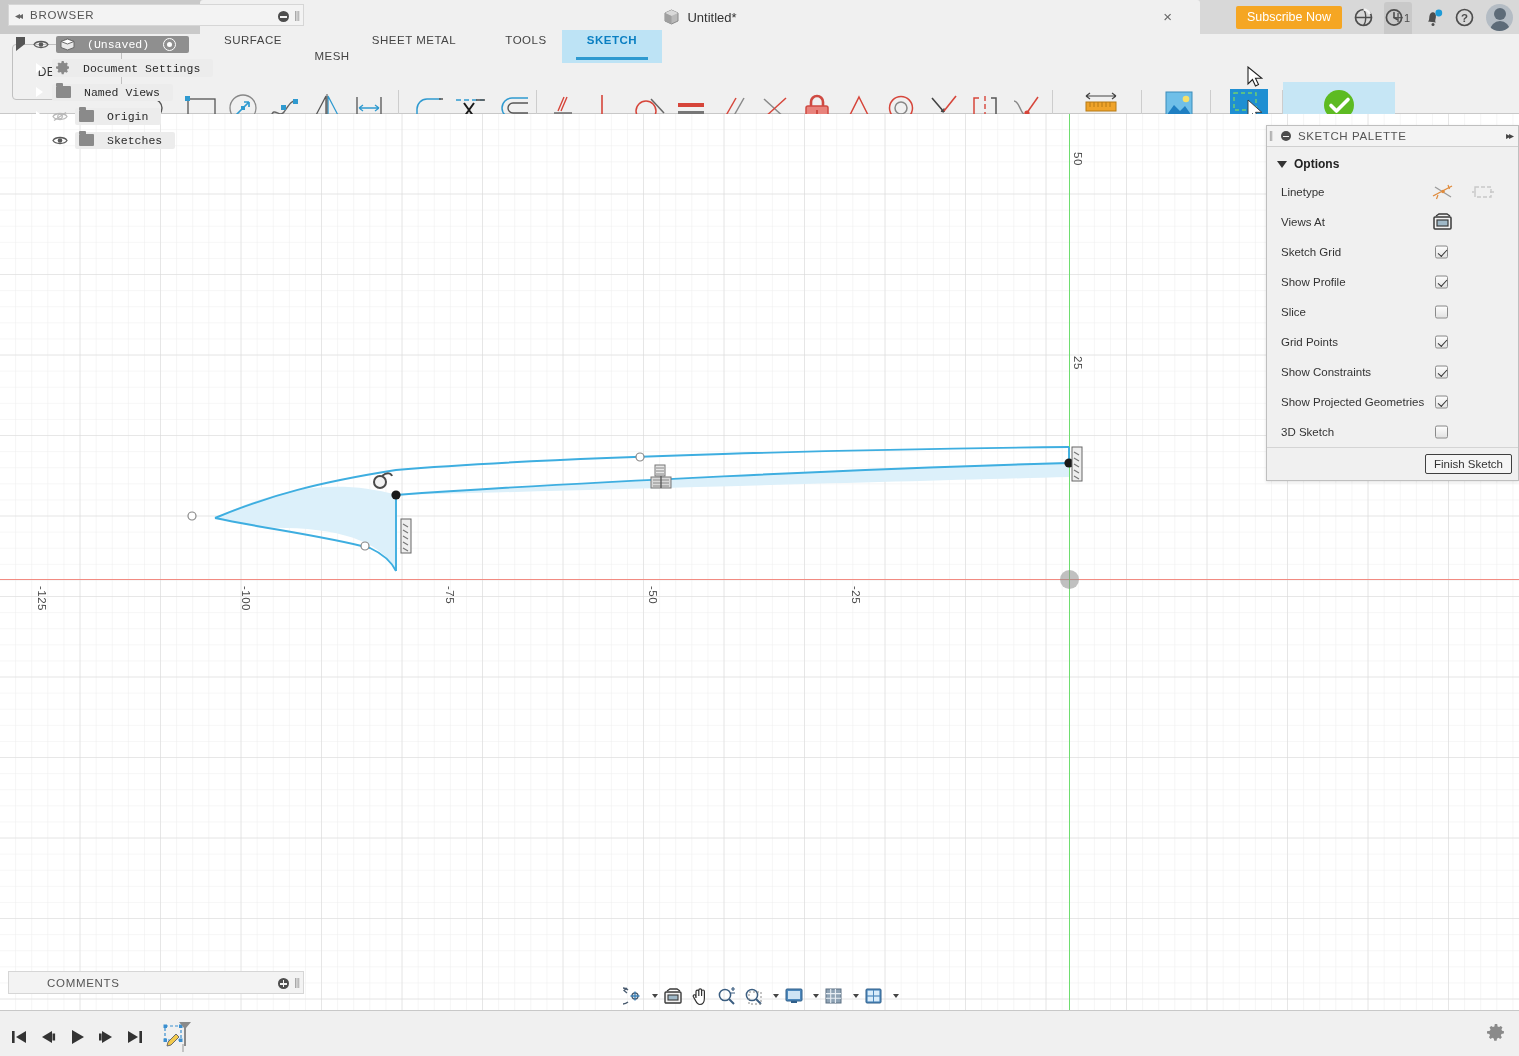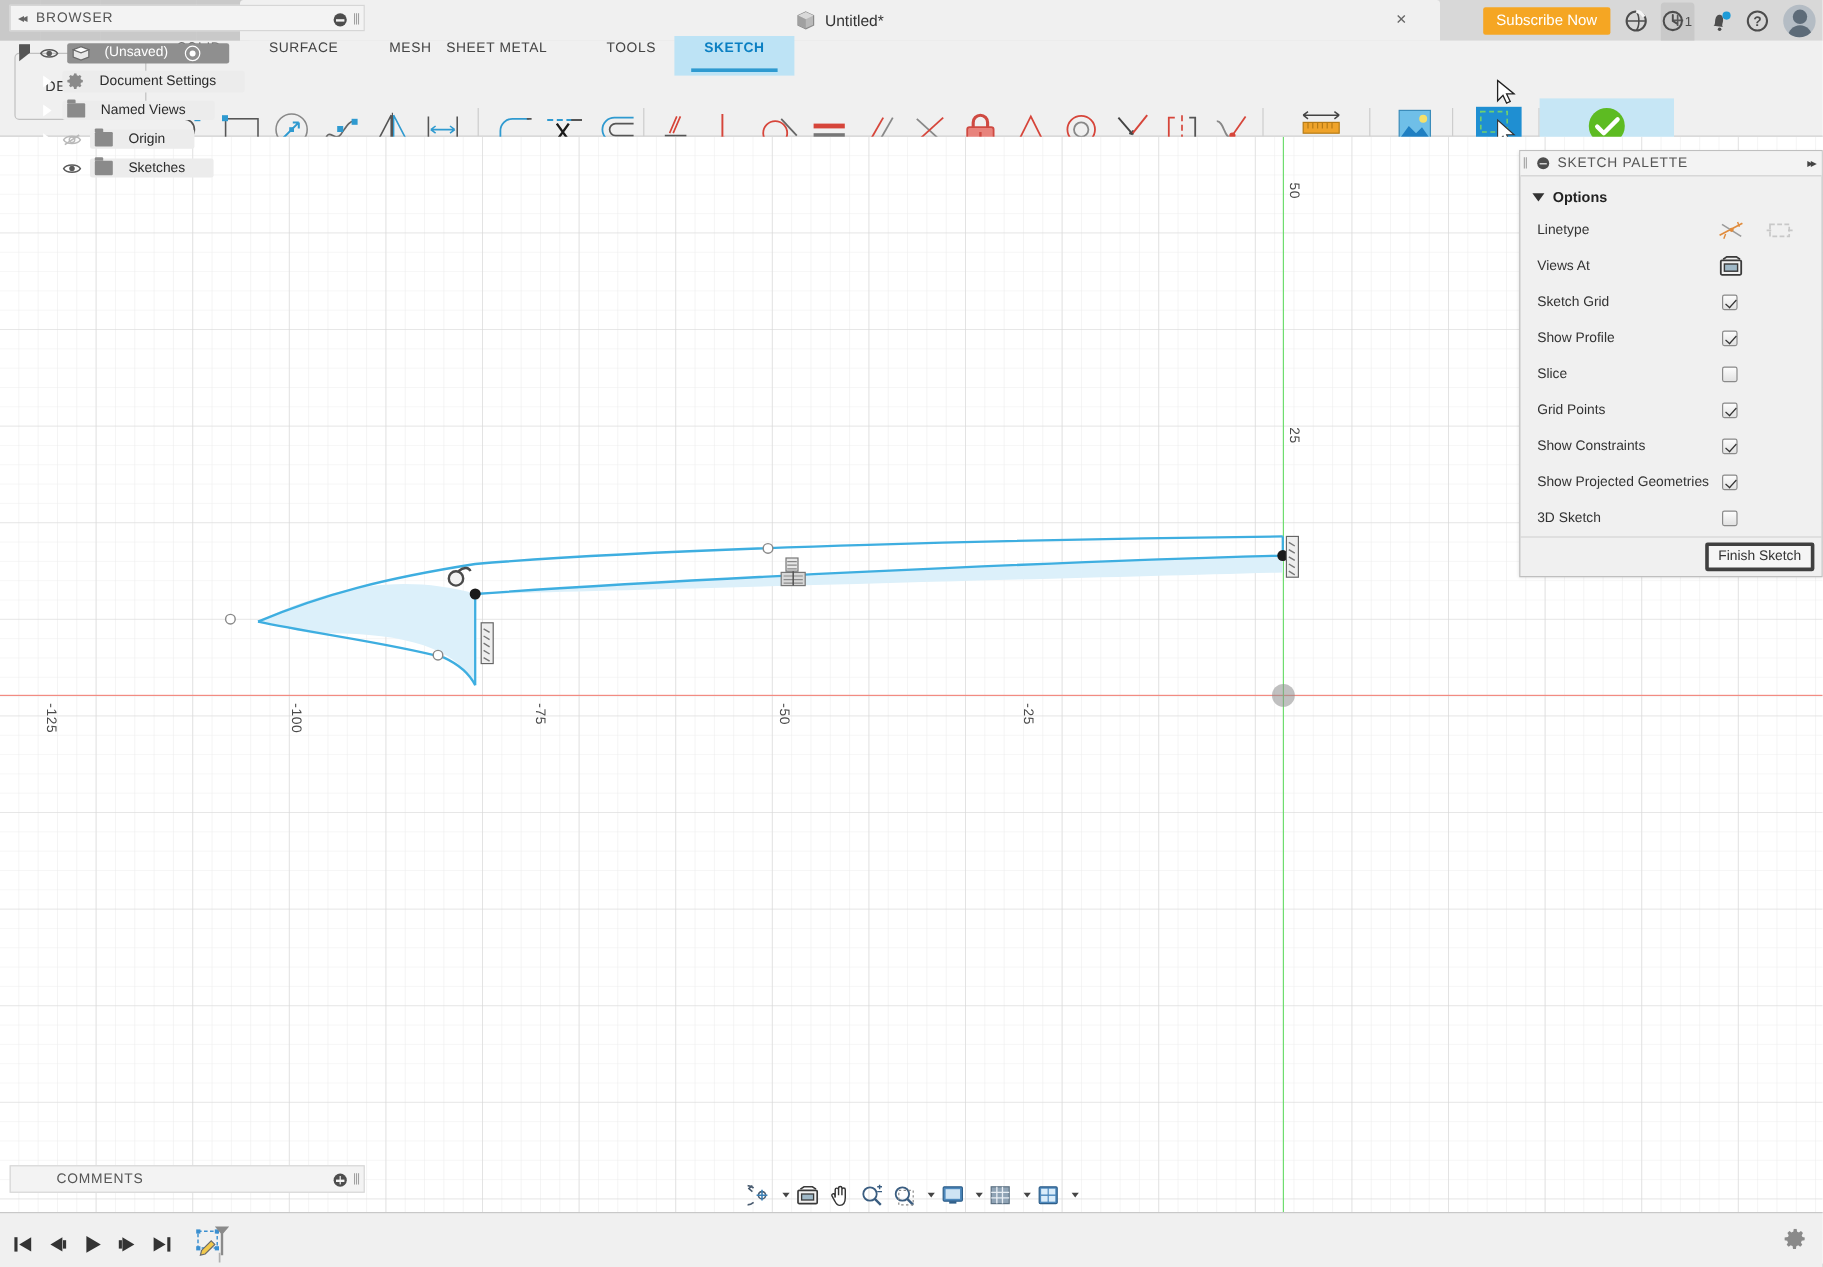--- a/index.html
+++ b/index.html
@@ -112,21 +112,21 @@
     position: absolute; right: 14px; top: 6px; width: 11px; height: 11px;
     border-radius: 50%; background: #4d4d4d;
   }
   .minus-circle::after { content:""; position:absolute; left:2px; top:5px; width:7px; height:1.5px; background:#f3f3f3;}
   .grip { position:absolute; right:4px; top:5px; font-size:10px; color:#999; letter-spacing:-1px;}
   .btree { padding-top: 6px; }
   .brow {
     height: 24px; display: flex; align-items: center; font-size: 11.5px; color: #2b2b2b;
     padding-left: 18px; cursor: pointer;
   }
-  .brow .pill { background: #ececec; padding: 2px 24px 2px 4px; display:flex; align-items:center; gap:6px; border-radius:2px;}
+  .brow .pill { background: #ececec; padding: 2px 13px 2px 4px; display:flex; align-items:center; gap:6px; border-radius:2px;font-family:Liberation Mono, monospace;}
   .brow.sel .pill { background: #8f8f8f; color: #fff; }
   .tri-collapse { width:0;height:0;border-top:7px solid transparent;border-bottom:7px solid transparent;border-right:9px solid #555; margin-right:8px;}
   .tri-expand { width:0;height:0;border-top:5px solid transparent;border-bottom:5px solid transparent;border-left:7px solid transparent; position:relative; margin-right:9px; margin-left:10px;}
   .tri-expand::after { content:""; position:absolute; left:-7px; top:-5px; width:0;height:0;border-top:5px solid transparent;border-bottom:5px solid transparent;border-left:7px solid #fff; }
   .eye { width: 16px; height: 11px; margin-right: 7px; position: relative; }
   .folder { width:15px;height:12px;background:#8a8a8a; position:relative; margin-right:7px; border-radius:1px;}
   .folder::before{content:"";position:absolute;left:0;top:-3px;width:7px;height:3px;background:#8a8a8a;border-radius:1px 1px 0 0;}
   .gear-s { width:14px;height:14px; margin-right:7px;}
   .cube-s { width:15px;height:13px; margin-right:6px;}
   .radio-dot { width:13px;height:13px;border-radius:50%;border:1.5px solid #fff; position:relative; margin-left:8px;}
@@ -168,21 +168,21 @@
   .cbx {
     width: 13px; height: 13px; border: 1px solid #8a8a8a; border-radius: 2px;
     background: linear-gradient(#fdfdfd,#e2e2e2); position: relative; cursor: pointer;
   }
   .cbx.on::after {
     content:""; position:absolute; left:3.5px; top:0.5px; width:4px; height:8px;
     border: solid #333; border-width: 0 1.6px 1.6px 0; transform: rotate(42deg);
   }
   .pal-foot { border-top: 1px solid #d4d4d4; height: 33px; display:flex; align-items:center; justify-content:flex-end; padding-right: 6px;}
   .finish-sketch-btn {
-    border: 3px solid #404040; background: #f5f5f5; font-size: 11.5px; color: #333;
+    border: 1px solid #404040; background: #f5f5f5; font-size: 11.5px; color: #333;
     padding: 3px 8px; cursor: pointer; border-radius: 2px;
   }
 
   
   .navbar {
     position: absolute; bottom: 46px; left: 50%; transform: translateX(-50%);
     height: 28px; display: flex; align-items: center; gap: 3px; z-index: 20;
   }
   .navbtn { width: 24px; height: 24px; display:flex;align-items:center;justify-content:center; cursor:pointer;}
 
@@ -301,21 +301,21 @@
       <span>DESIGN</span>
         <span class="caret-sm"></span>
     </div>
 
     <div class="ribtab" style="left:140px; width:52px;">
       <span>SOLID</span>
     </div>
     <div class="ribtab" style="left:215px; width:76px;">
       <span>SURFACE</span>
     </div>
-    <div class="ribtab" style="left:316px; width:52px;">
+    <div class="ribtab" style="left:306px; width:52px;margin-top:16px;">
       <span>MESH</span>
     </div>
     <div class="ribtab" style="left:364px; width:100px;">
       <span>SHEET METAL</span>
     </div>
     <div class="ribtab" style="left:500px; width:52px;">
       <span>TOOLS</span>
     </div>
     <div class="ribtab active" style="left:576px; width:72px; z-index:1;">
       <span class="hl"></span>

